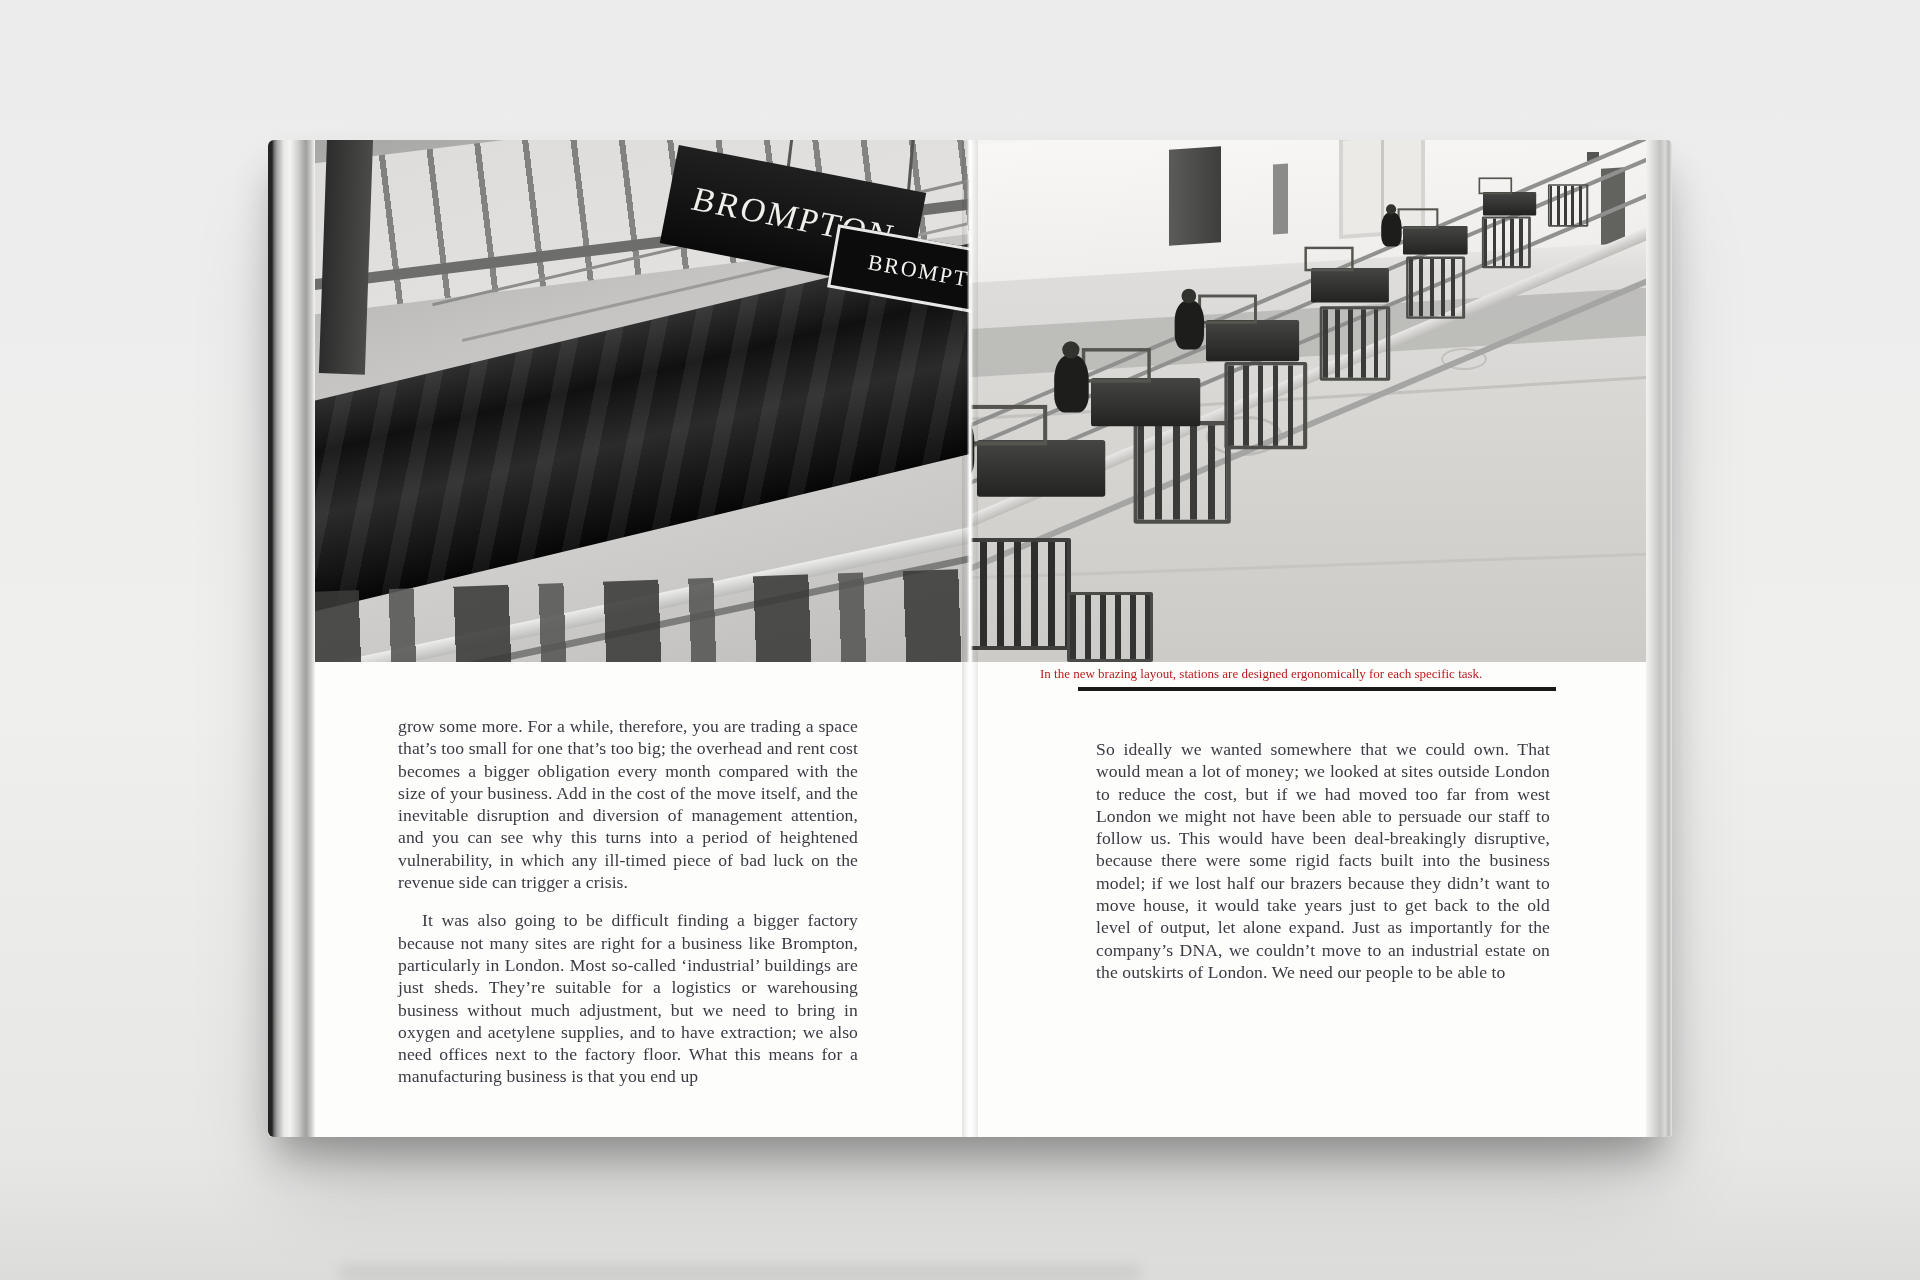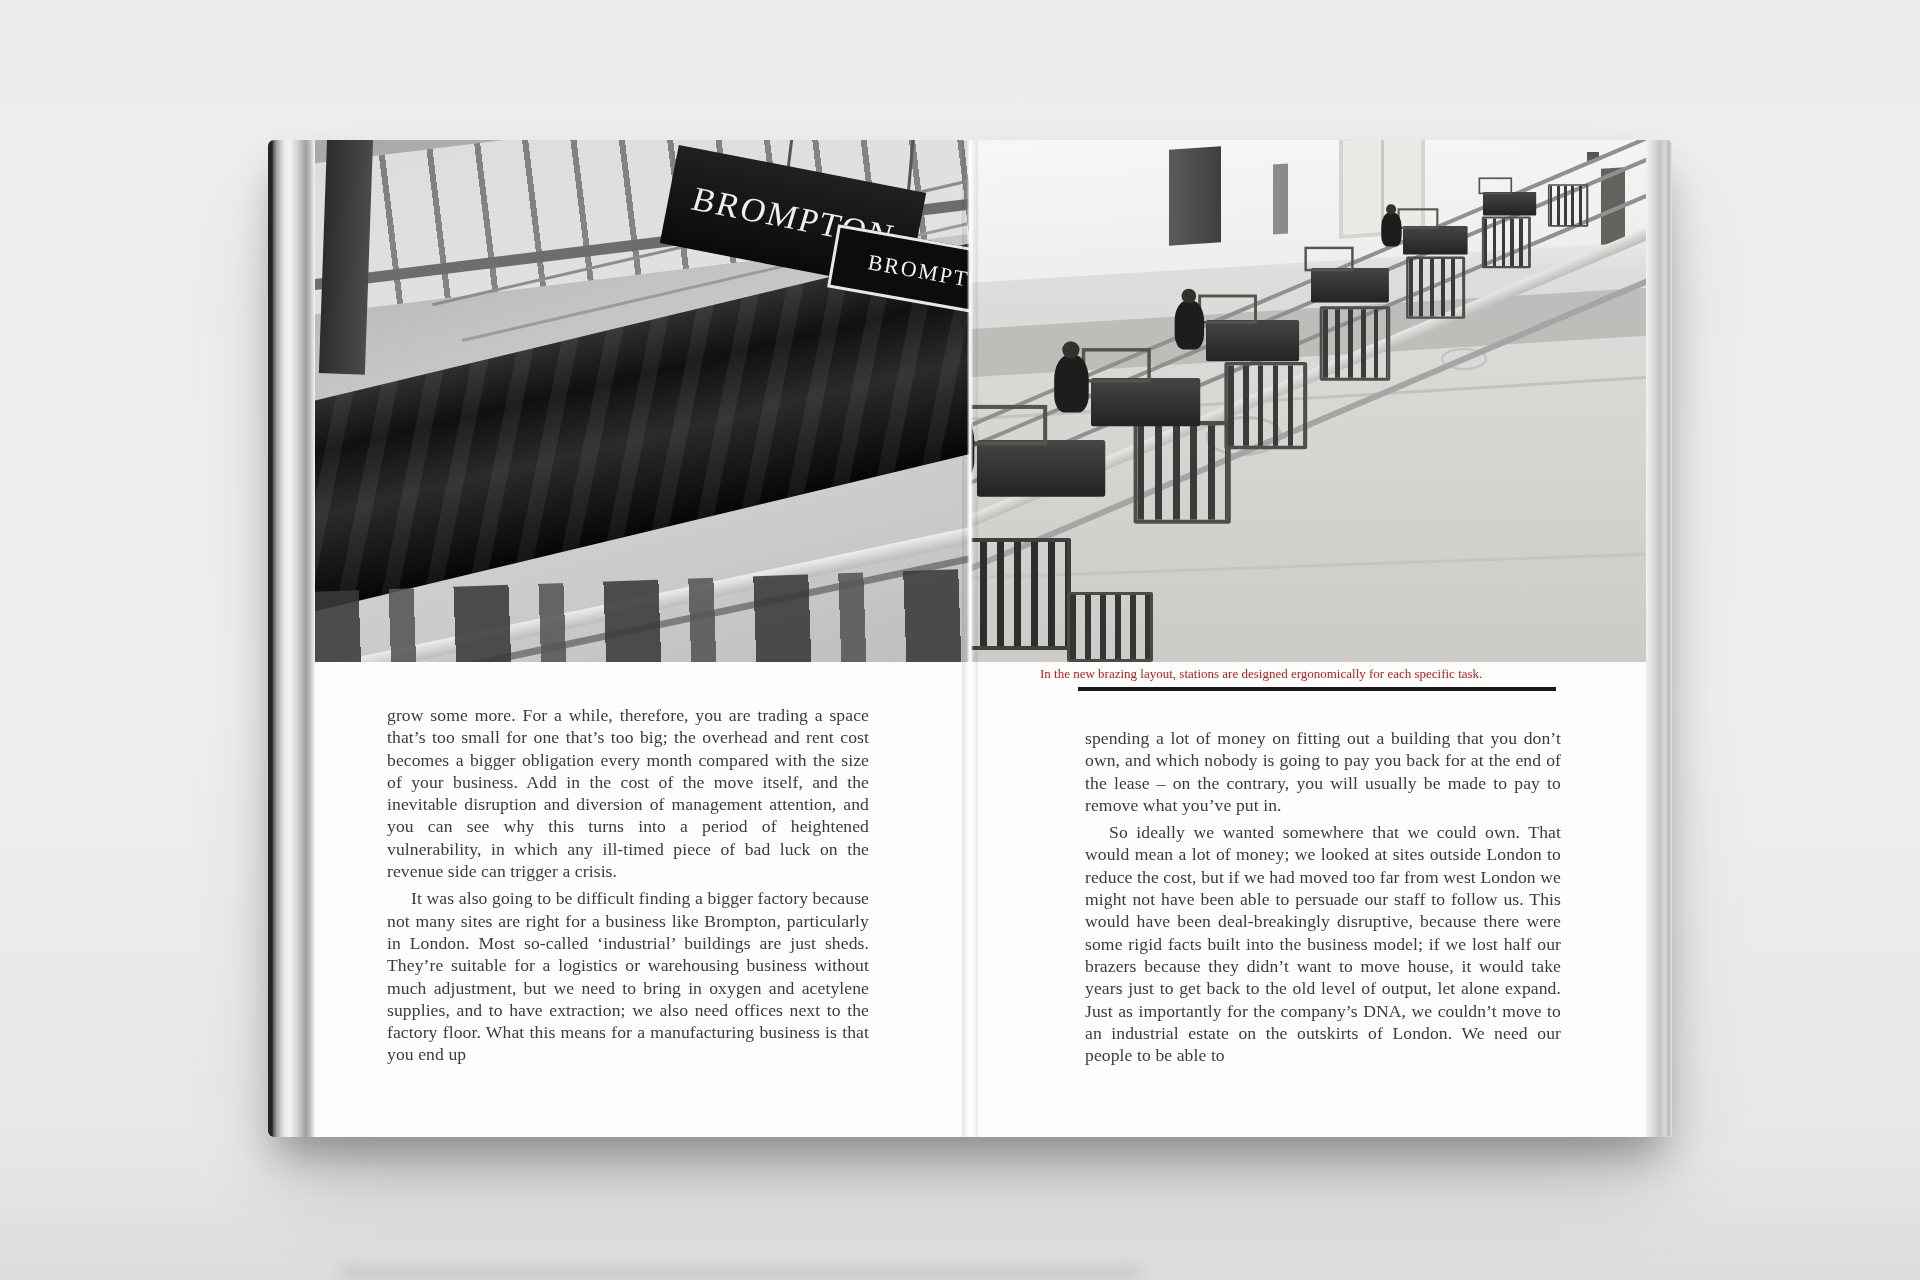--- a/index.html
+++ b/index.html
@@ -97,21 +97,21 @@
         background:repeating-linear-gradient(90deg,#343432 0 6px,rgba(0,0,0,0) 6px 15px);}
 
   
   .caption{position:absolute;left:772px;top:526px;width:478px;z-index:3;
         font-size:13px;line-height:15px;color:#b91c1c;font-family:"Liberation Serif",serif;}
   .caption-rule{position:absolute;left:810px;top:547px;width:478px;height:4px;background:#191919;z-index:3;}
 
   
   .textcol{position:absolute;z-index:3;text-align:justify;color:#3a3a42;
         font-family:"Liberation Serif",serif;font-size:17.6px;line-height:22.3px;letter-spacing:.1px;}
-  .textcol p{margin:5px;}
+  .textcol p{margin:16px;}
   .textcol p + p{text-indent:24px;font-family:Liberation Serif, serif;}
   .col-left{left:114px;top:559px;width:492px;}
   .col-right{left:812px;top:582px;width:486px;}
 
   .surface-smudge{position:absolute;left:340px;top:1266px;width:800px;height:14px;
         background:#b4b4b3;filter:blur(7px);opacity:.45;}
 </style>
 </head>
 <body>
 
@@ -213,21 +213,20 @@
     </div>
 
     <div class="caption">In the new brazing layout, stations are designed ergonomically for each specific task.</div>
     <div class="caption-rule"></div>
 
     <div class="textcol col-left">
       <p>grow some more. For a while, therefore, you are trading a space that’s too small for one that’s too big; the overhead and rent cost becomes a bigger obligation every month compared with the size of your business. Add in the cost of the move itself, and the inevitable disruption and diversion of management attention, and you can see why this turns into a period of heightened vulnerability, in which any ill-timed piece of bad luck on the revenue side can trigger a crisis.</p>
       <p>It was also going to be difficult finding a bigger factory because not many sites are right for a business like Brompton, particularly in London. Most so-called ‘industrial’ buildings are just sheds. They’re suitable for a logistics or warehousing business without much adjustment, but we need to bring in oxygen and acetylene supplies, and to have extraction; we also need offices next to the factory floor. What this means for a manufacturing business is that you end up</p>
     </div>
     <div class="textcol col-right">
-      <p>spending a lot of money on fitting out a building that you don’t own, and which nobody is going to pay you back for at the end of the lease – on the contrary, you will usually be made to pay to remove what you’ve put in.</p>
       <p>So ideally we wanted somewhere that we could own. That would mean a lot of money; we looked at sites outside London to reduce the cost, but if we had moved too far from west London we might not have been able to persuade our staff to follow us. This would have been deal-breakingly disruptive, because there were some rigid facts built into the business model; if we lost half our brazers because they didn’t want to move house, it would take years just to get back to the old level of output, let alone expand. Just as importantly for the company’s DNA, we couldn’t move to an industrial estate on the outskirts of London. We need our people to be able to</p>
     </div>
 
     <div class="gutter"></div>
   </div>
 
   <div class="surface-smudge"></div>
 </div>
 
 </body></html>

